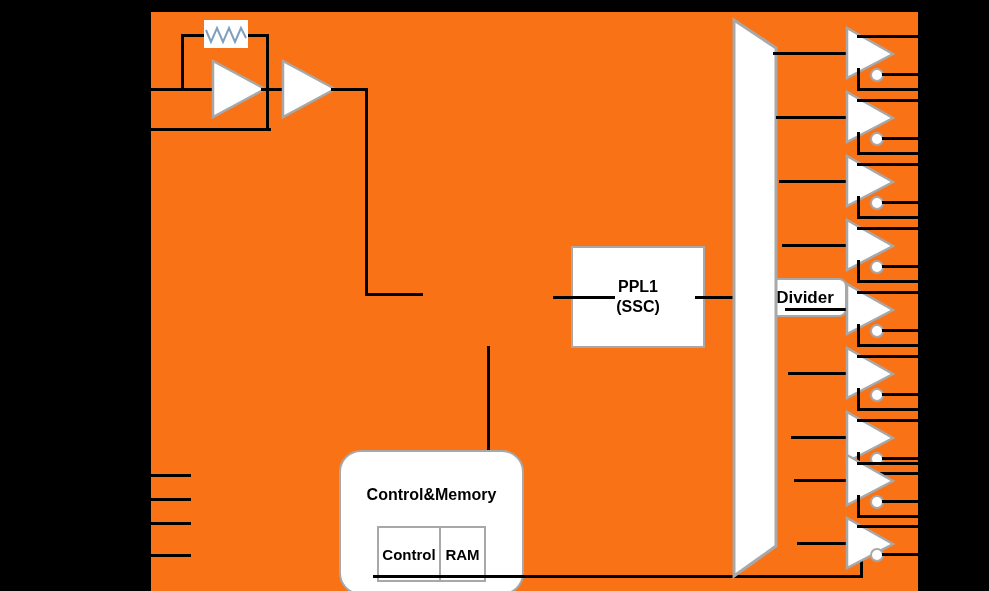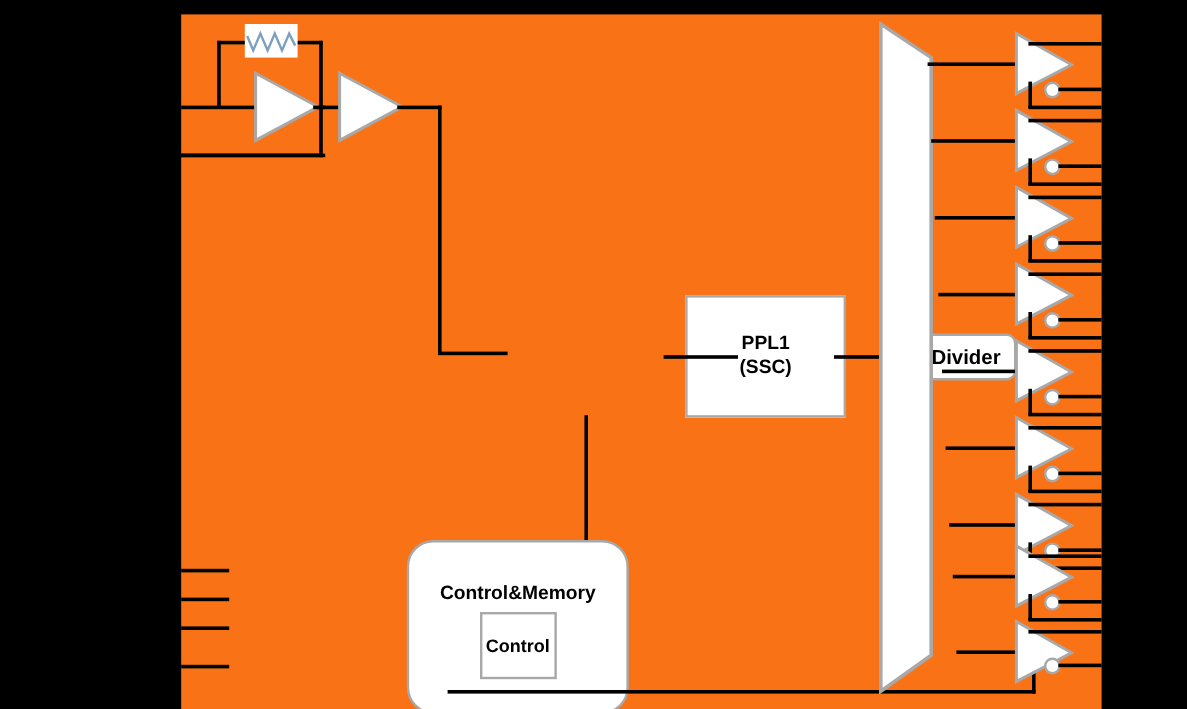--- a/index.html
+++ b/index.html
@@ -11,21 +11,21 @@
   .wire{position:absolute;background:#000;}
   .wh{height:3px;}
   .wv{width:3px;}
   .box{position:absolute;background:#fff;border:2px solid #a8a8a8;
        box-sizing:border-box;display:flex;align-items:center;
        justify-content:center;text-align:center;color:#000;font-weight:bold;}
   #ppl1{left:420px;top:234px;width:134px;height:102px;font-size:16px;line-height:1.25;}
   #divider{left:612px;top:266px;width:84px;height:39px;border-radius:8px;font-size:17px;}
   #ctrlmem{left:188px;top:438px;width:185px;height:145px;border-radius:22px;
            flex-direction:column;justify-content:flex-start;padding-top:34px;}
-  #ctrlmem .cmtitle{font-size:16px;font-weight:bold;margin-bottom:6px;}
+  #ctrlmem .cmtitle{font-size:16px;font-weight:bold;margin-bottom:22px;}
   #ctrlmem .inner{display:flex;justify-content:center;}
   #ctrlmem .inner .cell{border:2px solid #a8a8a8;box-sizing:border-box;
       height:56px;display:flex;align-items:center;justify-content:center;
       font-size:15px;font-weight:bold;}
   #ctrlmem .inner .c1{width:64px;}
   #ctrlmem .inner .c2{width:45px;border-left:none;}
   .tri{position:absolute;}
   .bubble{position:absolute;width:14px;height:14px;border-radius:50%;
           background:#fff;border:2px solid #a8a8a8;box-sizing:border-box;}
   .res{position:absolute;background:#fff;}
@@ -77,20 +77,21 @@
 
     <div class="wire wh" style="left:544px;top:284px;width:40px;"></div>
 
     <div class="wire wv" style="left:336px;top:334px;height:172px;"></div>
     <div class="wire wh" style="left:222px;top:503px;width:117px;"></div>
 
     <div class="box" id="ctrlmem">
       <div class="cmtitle">Control&amp;Memory</div>
       <div class="inner">
         <div class="cell c1">Control</div>
+        <div class="cell c2">RAM</div>
       </div>
     </div>
 
     <div class="wire wh" style="left:0px;top:462px;width:40px;"></div>
     <div class="wire wh" style="left:0px;top:486px;width:40px;"></div>
     <div class="wire wh" style="left:0px;top:510px;width:40px;"></div>
     <div class="wire wh" style="left:0px;top:542px;width:40px;"></div>
 
     <div class="wire wh" style="left:222px;top:563px;width:490px;"></div>
     <div class="wire wv" style="left:709px;top:533px;height:33px;"></div>

